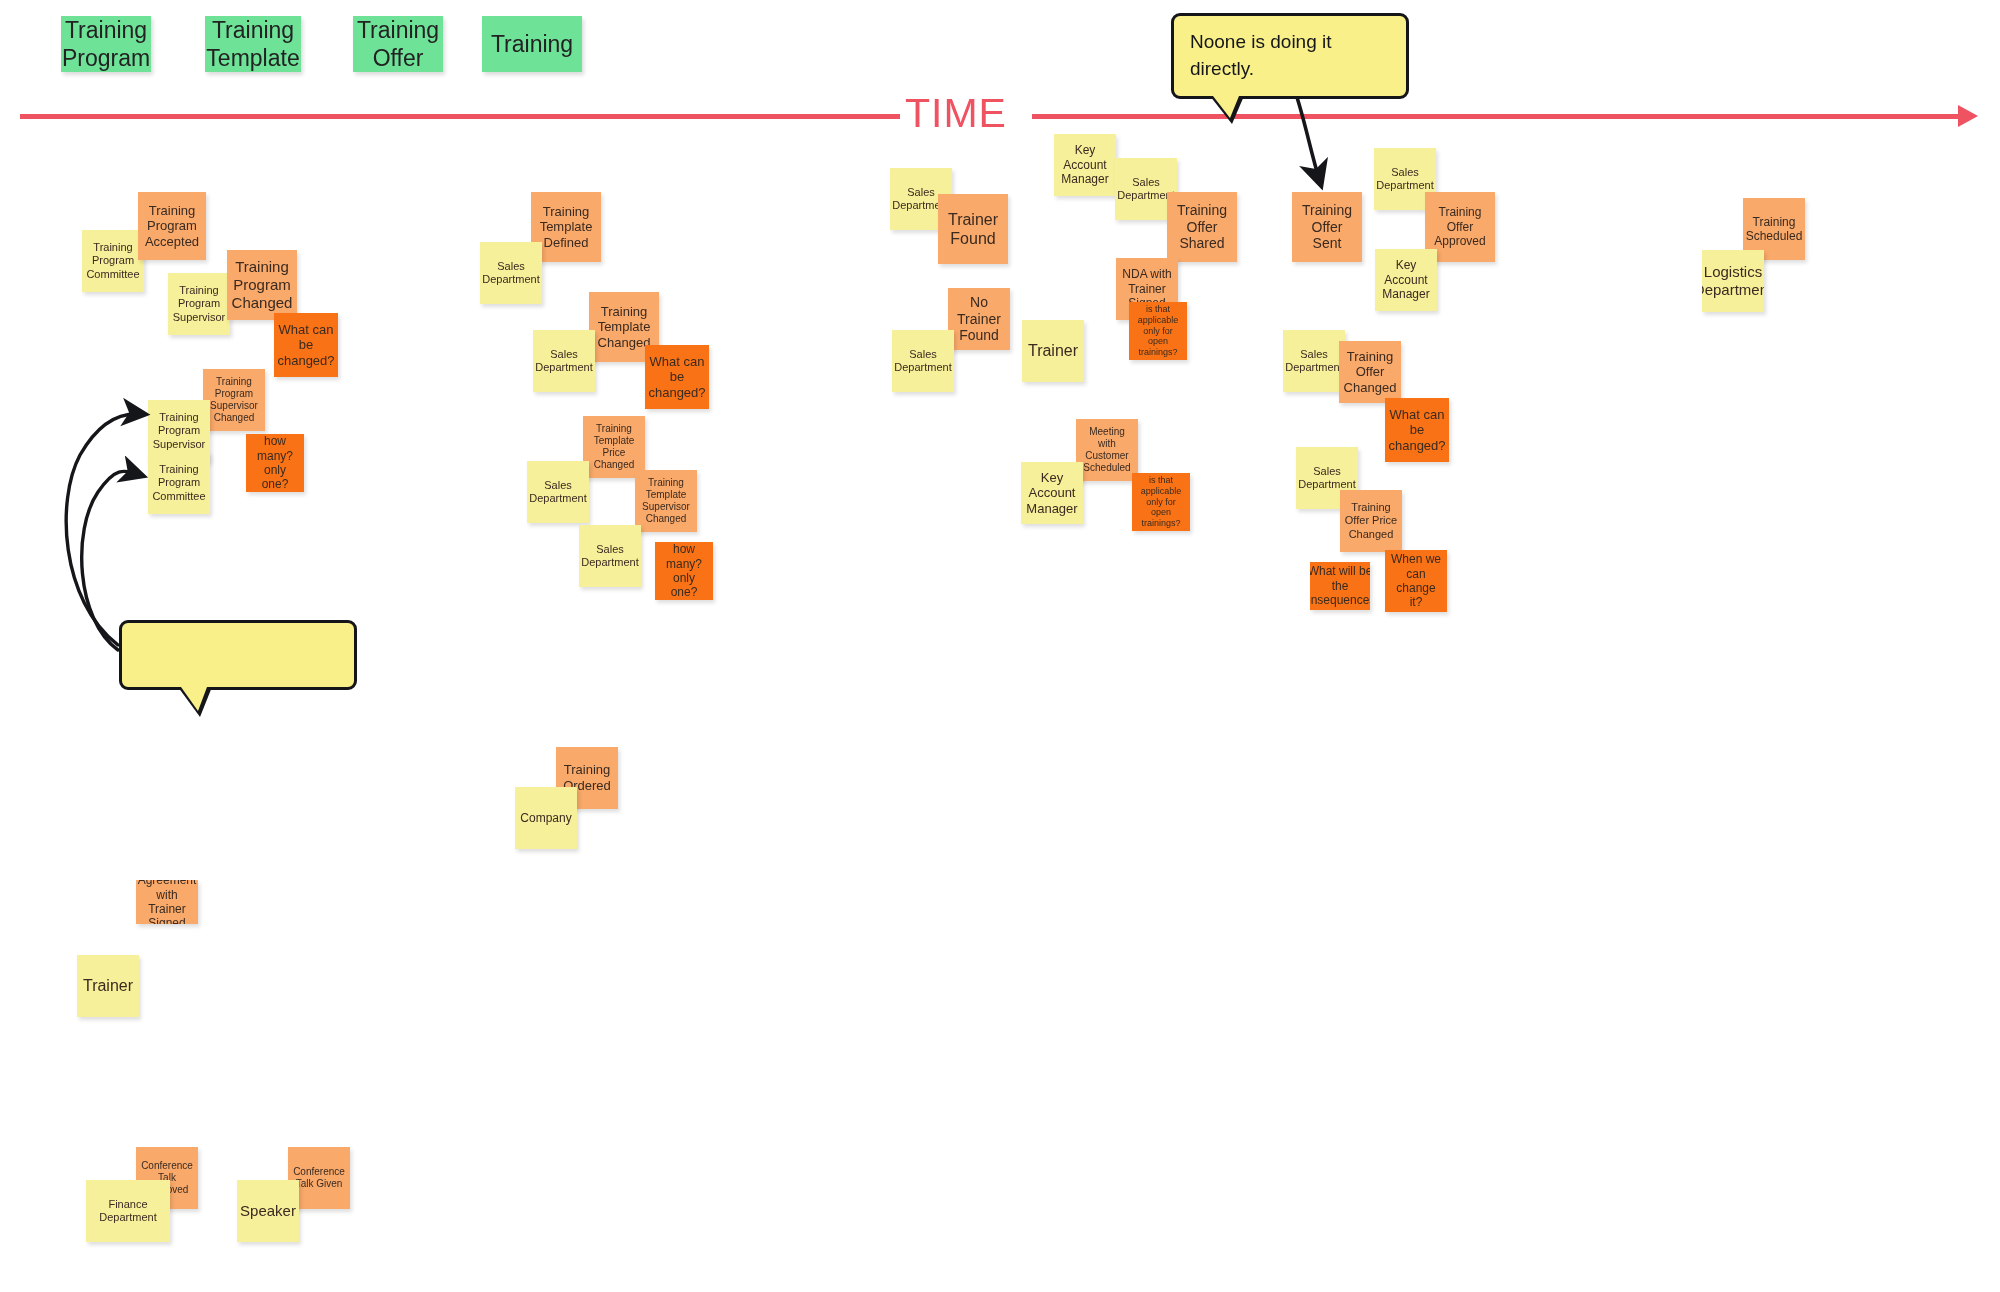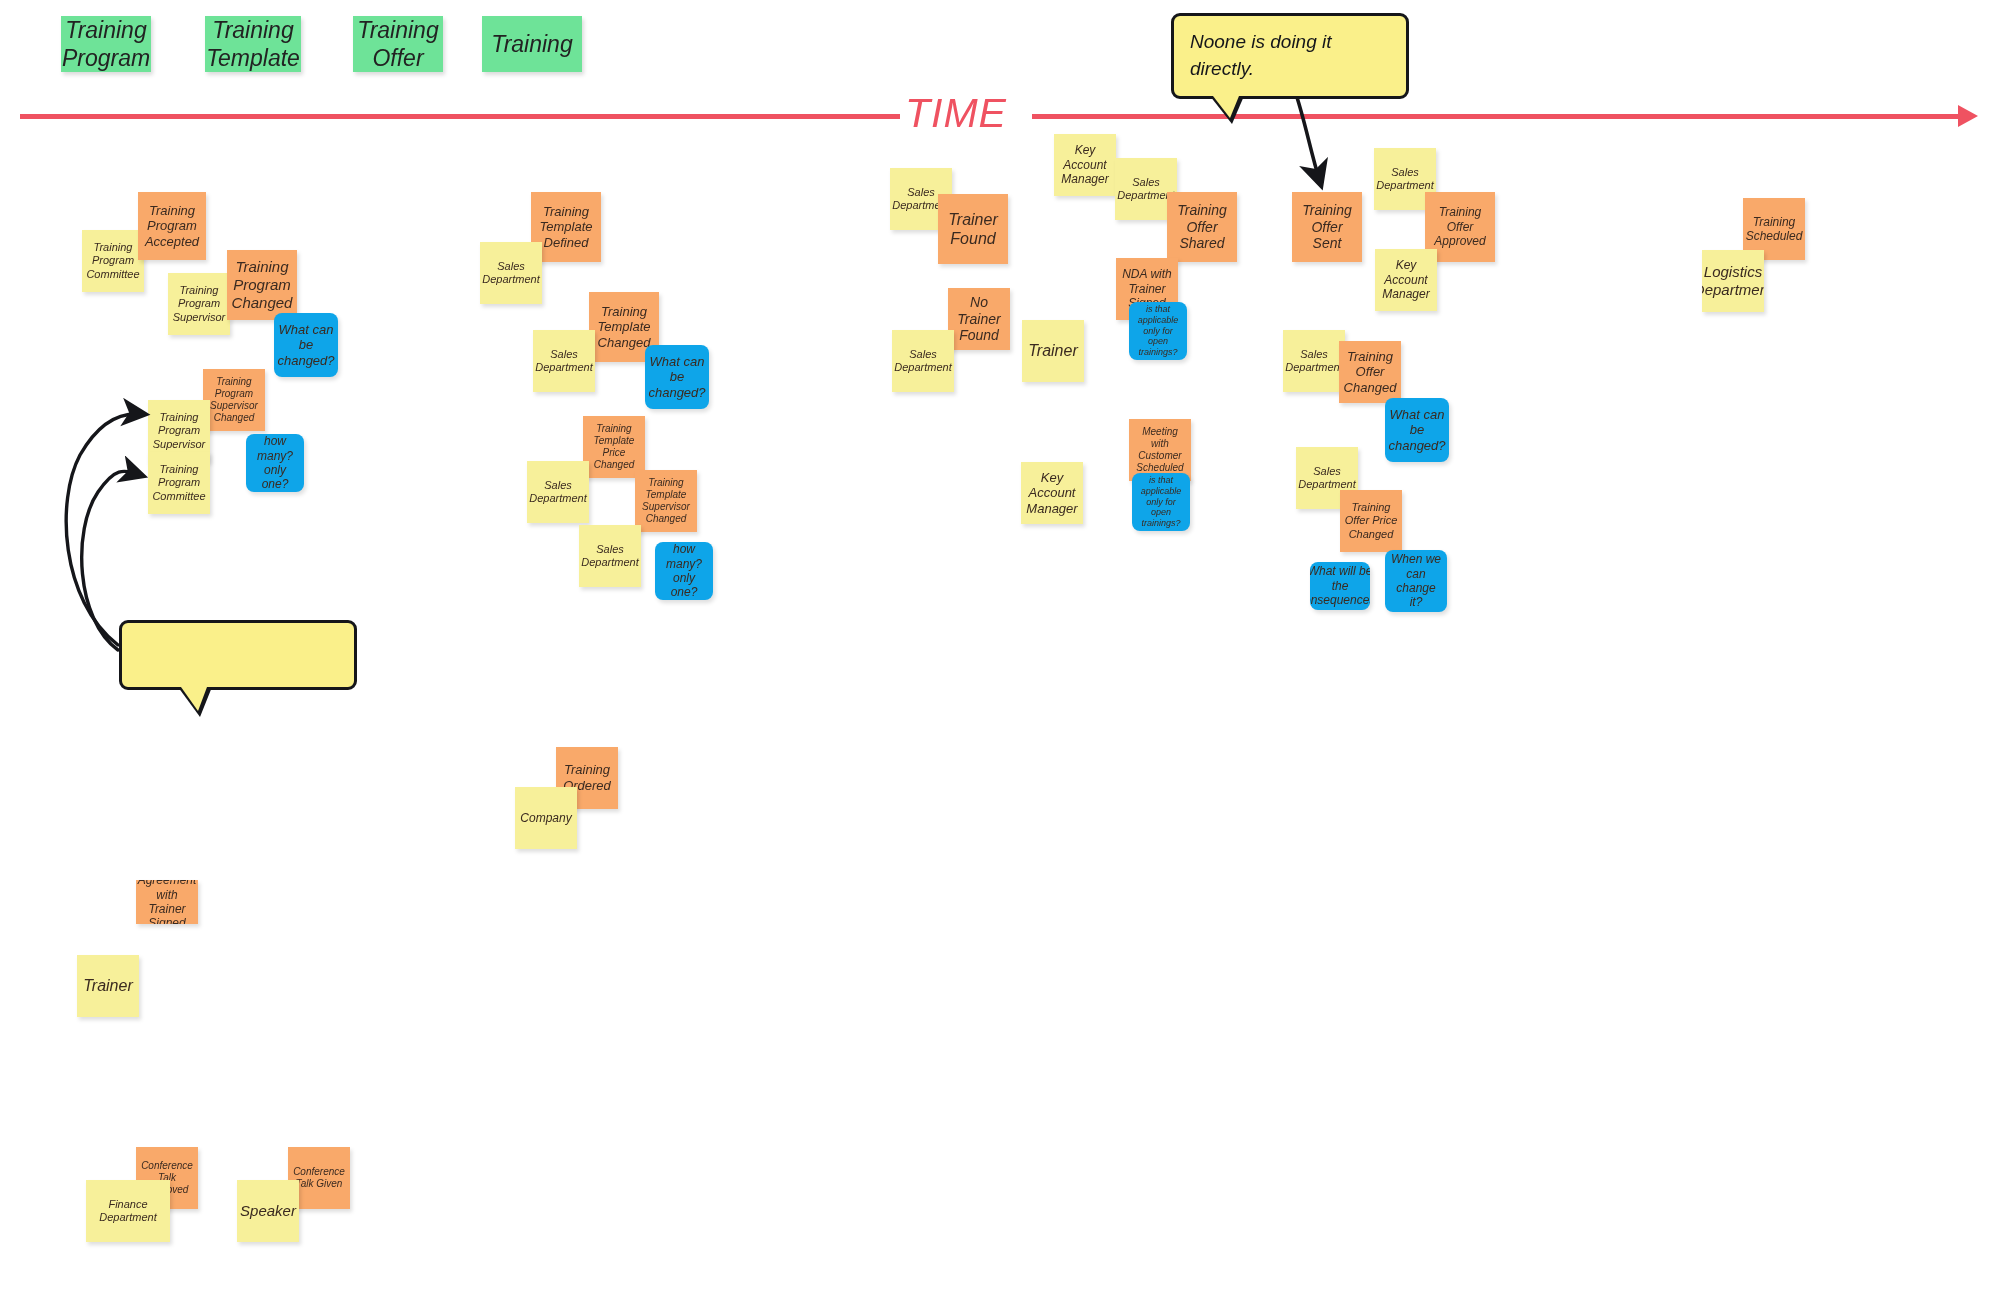--- a/index.html
+++ b/index.html
@@ -6,21 +6,20 @@
   html, body {
     width: 2000px; height: 1292px;
     background: #ffffff;
     font-family: "Liberation Sans", sans-serif;
     overflow: hidden;
   }
   #board {
     position: relative;
     width: 2000px; height: 1292px;
     background: #ffffff;
-    font-style: italic;
   }
 
   
   .agg {
     position: absolute;
     background: #6ee398;
     color: #222222;
     font-size: 23px;
     line-height: 1.22;
     text-align: center;
@@ -41,21 +40,21 @@
     text-align: center;
     color: #3a2a20;
     box-shadow: 2px 3px 4px rgba(0,0,0,0.13);
     padding: 3px 4px;
     line-height: 1.2;
     white-space: pre-line;
     overflow: hidden;
   }
   .note.actor   { background: #f7f09a; }
   .note.event   { background: #f9a96a; }
-  .note.hotspot { background: #0ea5e9; border-radius: 8px; }
+  .note.hotspot { background: #f97316; }
 
   
   .timeline-line {
     position: absolute;
     height: 5px;
     background: #ef5261;
     top: 114px;
   }
   .timeline-label {
     position: absolute;
@@ -201,21 +200,21 @@
         <div class="note event" style="left: 1116px; top: 258px; width: 62px; height: 62px; font-size: 12px;">NDA with
 Trainer
 Signed</div>
         <div class="note hotspot" style="left: 1129px; top: 302px; width: 58px; height: 58px; font-size: 9px;">is that
 applicable
 only for open
 trainings?</div>
         <div class="note actor" style="left: 892px; top: 330px; width: 62px; height: 62px; font-size: 11px;">Sales
 Department</div>
         <div class="note actor" style="left: 1022px; top: 320px; width: 62px; height: 62px; font-size: 16px;">Trainer</div>
-        <div class="note event" style="left: 1129px; top: 419px; width: 62px; height: 62px; font-size: 10px;">Meeting
+        <div class="note event" style="left: 1076px; top: 419px; width: 62px; height: 62px; font-size: 10px;">Meeting
 with
 Customer
 Scheduled</div>
         <div class="note hotspot" style="left: 1132px; top: 473px; width: 58px; height: 58px; font-size: 9px;">is that
 applicable
 only for open
 trainings?</div>
         <div class="note actor" style="left: 1021px; top: 462px; width: 62px; height: 62px; font-size: 13px;">Key
 Account
 Manager</div>

